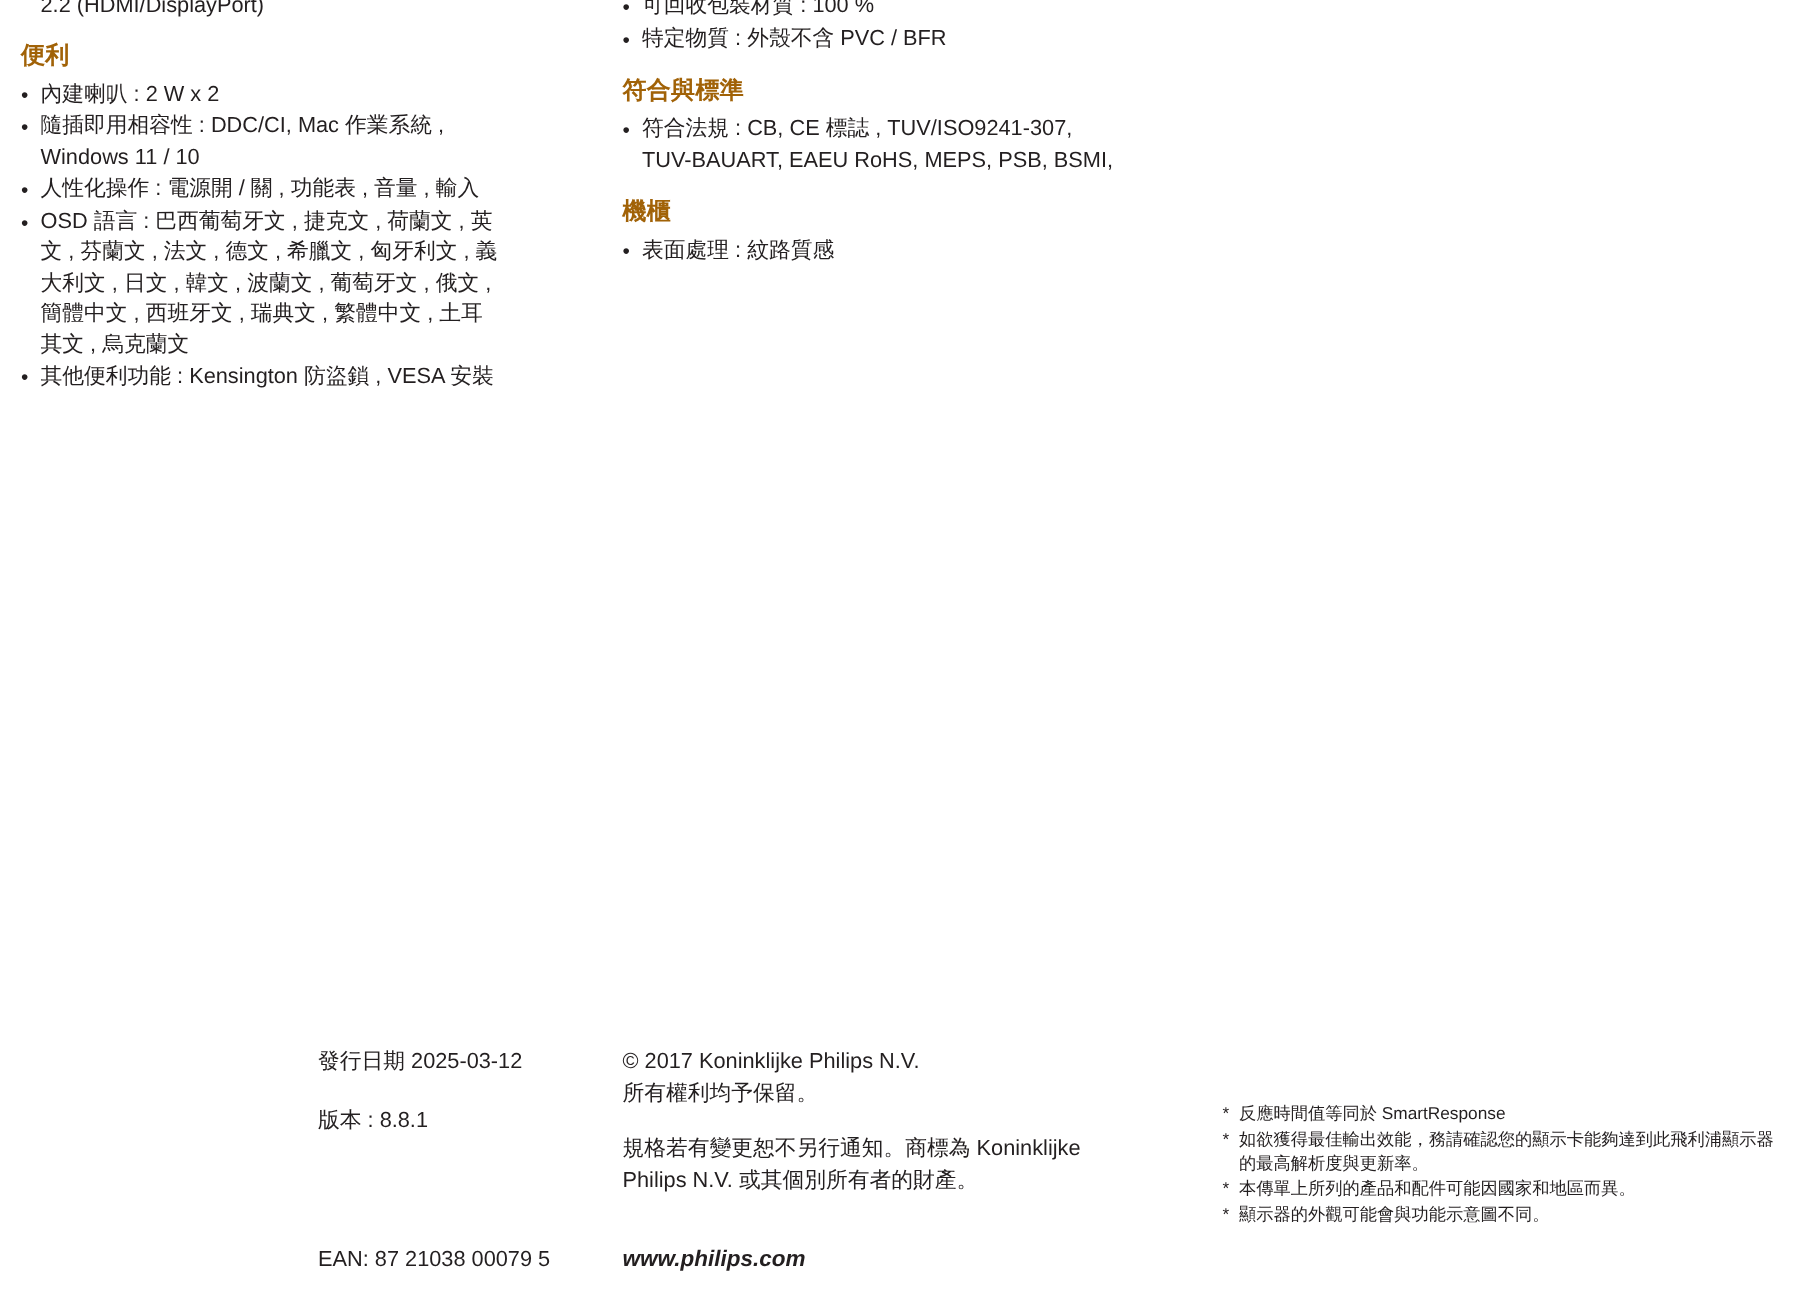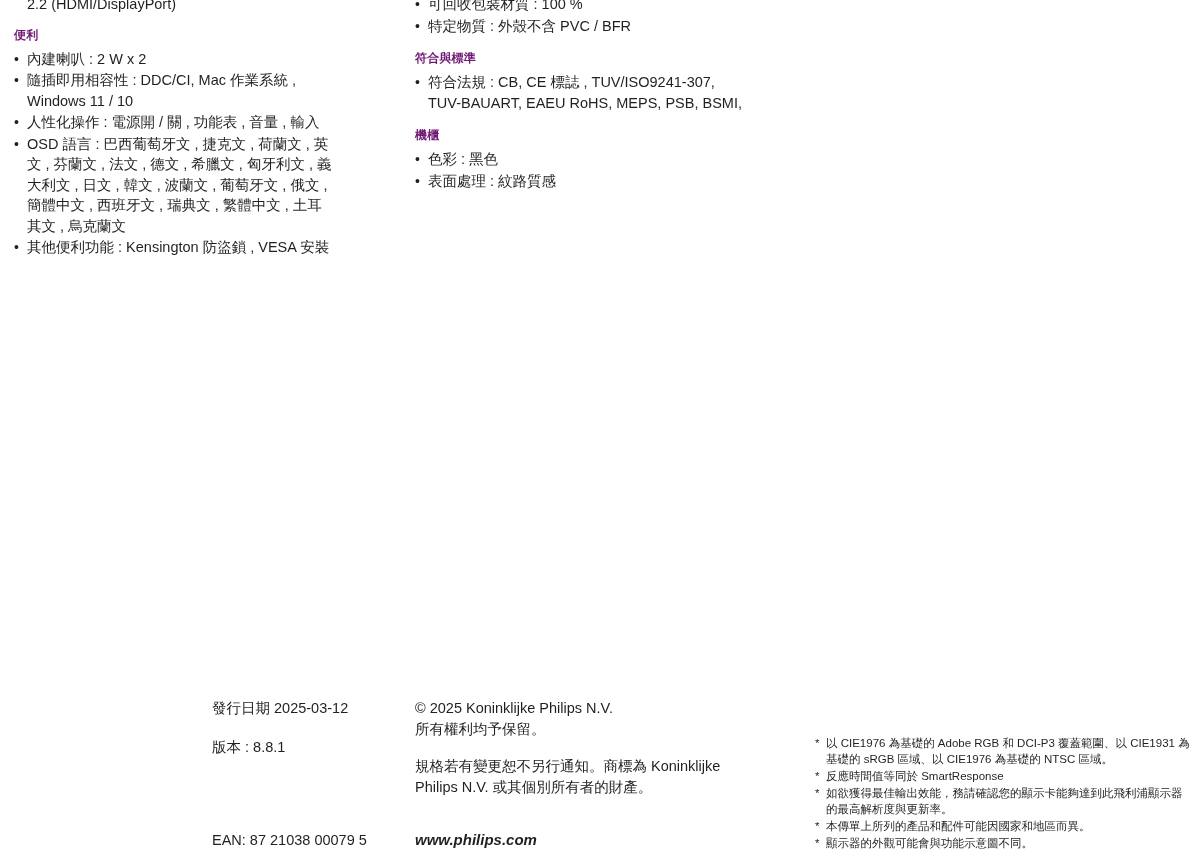--- a/index.html
+++ b/index.html
@@ -21,22 +21,22 @@
     top: -6px;
     width: 388px;
   }
   .col-right {
     position: absolute;
     left: 415px;
     top: -6px;
     width: 370px;
   }
   .section-title {
-    color: #701a75;
-    font-size: 12px;
+    color: #a16207;
+    font-size: 16px;
     font-weight: bold;
     margin: 14px 0 5px 0;
     letter-spacing: 0.2px;
   }
   .first-title { margin-top: 12px; }
   ul.speclist {
     list-style: none;
     margin: 0;
     padding: 0;
   }
@@ -178,50 +178,46 @@
   <ul class="speclist">
     <li>
       <span>符合法規 : CB, CE 標誌 , TUV/ISO9241-307,</span>
       <div>TUV-BAUART, EAEU RoHS, MEPS, PSB, BSMI,</div>
     </li>
   </ul>
 
   <div class="section-title">機櫃</div>
   <ul class="speclist">
     <li>
-      <span>色彩 : 黑色</span>
-    </li>
-    <li>
       <span>表面處理 : 紋路質感</span>
     </li>
   </ul>
 </div>
 
 <div class="footer">
 
 
   <div class="footer-col-a">
     <div class="fc-block">發行日期 2025-03-12</div>
     <div class="fc-block">版本 : 8.8.1</div>
   </div>
 
   <div class="footer-col-b">
     <div class="fc-block tight">
-      <div>© 2025 Koninklijke Philips N.V.</div>
+      <div>© 2017 Koninklijke Philips N.V.</div>
       <div>所有權利均予保留。</div>
     </div>
     <div class="fc-block">
       <div>規格若有變更恕不另行通知。商標為 Koninklijke</div>
       <div>Philips N.V. 或其個別所有者的財產。</div>
     </div>
   </div>
 
   <div class="ean">EAN: 87 21038 00079 5</div>
   <div class="wwwrow www">www.philips.com</div>
 
   <div class="footnotes">
-    <div class="fn">以 CIE1976 為基礎的 Adobe RGB 和 DCI-P3 覆蓋範圍、以 CIE1931 為基礎的 sRGB 區域、以 CIE1976 為基礎的 NTSC 區域。</div>
     <div class="fn">反應時間值等同於 SmartResponse</div>
     <div class="fn">如欲獲得最佳輸出效能，務請確認您的顯示卡能夠達到此飛利浦顯示器的最高解析度與更新率。</div>
     <div class="fn">本傳單上所列的產品和配件可能因國家和地區而異。</div>
     <div class="fn">顯示器的外觀可能會與功能示意圖不同。</div>
   </div>
 </div>
 
 </body></html>

